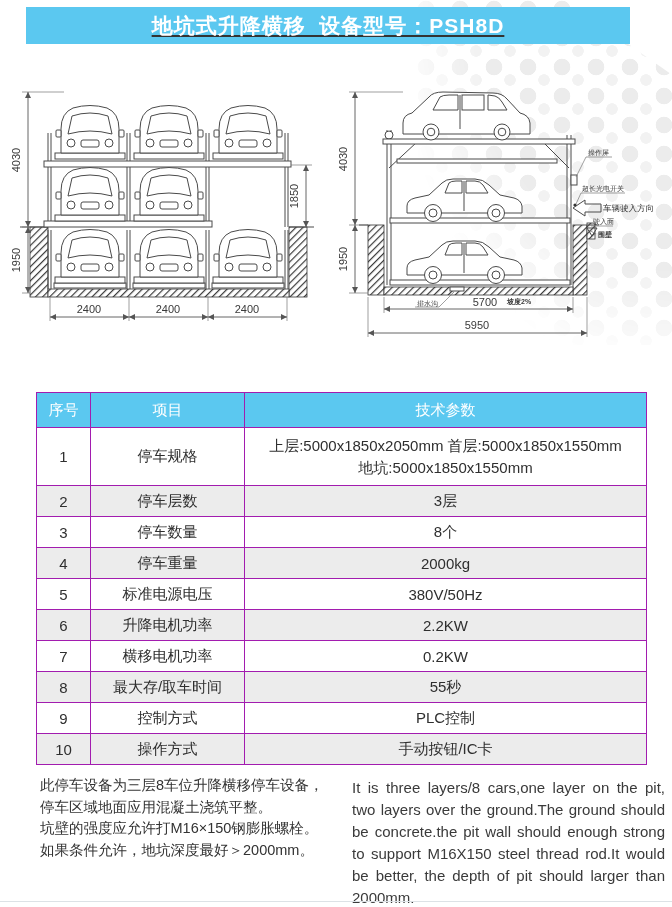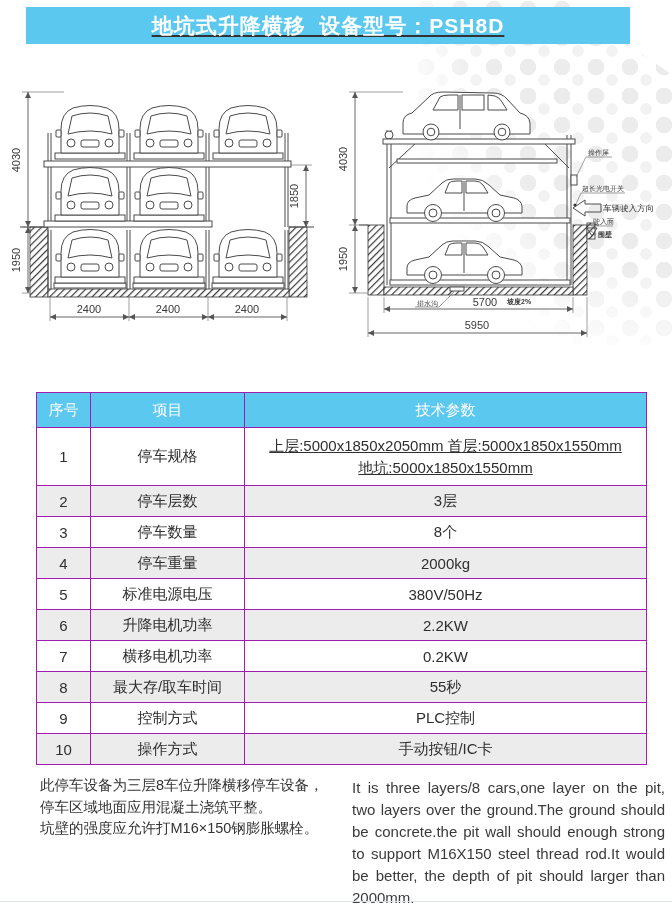--- a/index.html
+++ b/index.html
@@ -51,21 +51,21 @@
   table.spec td, table.spec th {
     border:1px solid #a21caf; text-align:center; vertical-align:middle;
     padding:0 11px;
   }
   table.spec thead th {
     color:#fff; font-weight:normal; height:35px;
   }
   table.spec tbody tr { height:31px; background:#fff; }
   table.spec tbody tr.first { height:58px; }
   table.spec tbody tr.alt { background:#ececec; }
-  td.val-multiline { text-align:left; padding-left:9px; line-height:1.45;text-decoration:underline; }
+  td.val-multiline { text-align:left; padding-left:9px; line-height:1.45; }
   
   .notes-cn { position:absolute; left:40px; top:775px; width:305px; z-index:1;
               font-size:14.5px; line-height:21.5px; color:#333; }
   .notes-cn .nt { font-weight:bold; }
   .notes-en { position:absolute; left:352px; top:777px; width:313px; z-index:1;
               font-size:15px; line-height:22px; color:#3a3a3a; }
   .notes-en .nt { margin-bottom:3px; }
   .notes-en .nb { text-align:justify; }
   .footer-rule { position:absolute; left:0; bottom:5px; width:672px;
                  border-top:1px solid #dde2e6; z-index:1; }
@@ -345,20 +345,21 @@
         <td>操作方式</td>
         <td>手动按钮/IC卡</td>
       </tr>
     </tbody>
   </table>
 
   <div class="notes-cn">
     <div>此停车设备为三层8车位升降横移停车设备，</div>
     <div>停车区域地面应用混凝土浇筑平整。</div>
     <div>坑壁的强度应允许打M16×150钢膨胀螺栓。</div>
+    <div>如果条件允许，地坑深度最好＞2000mm。</div>
   </div>
 
   <div class="notes-en">
     <div class="nb">It is three layers/8 cars,one layer on the pit, two layers over the ground.The ground should be concrete.the pit wall should enough strong to support M16X150 steel thread rod.It would be better, the depth of pit should larger than 2000mm.</div>
   </div>
 
   <div class="footer-rule"></div>
 </div>
 
 </body></html>

